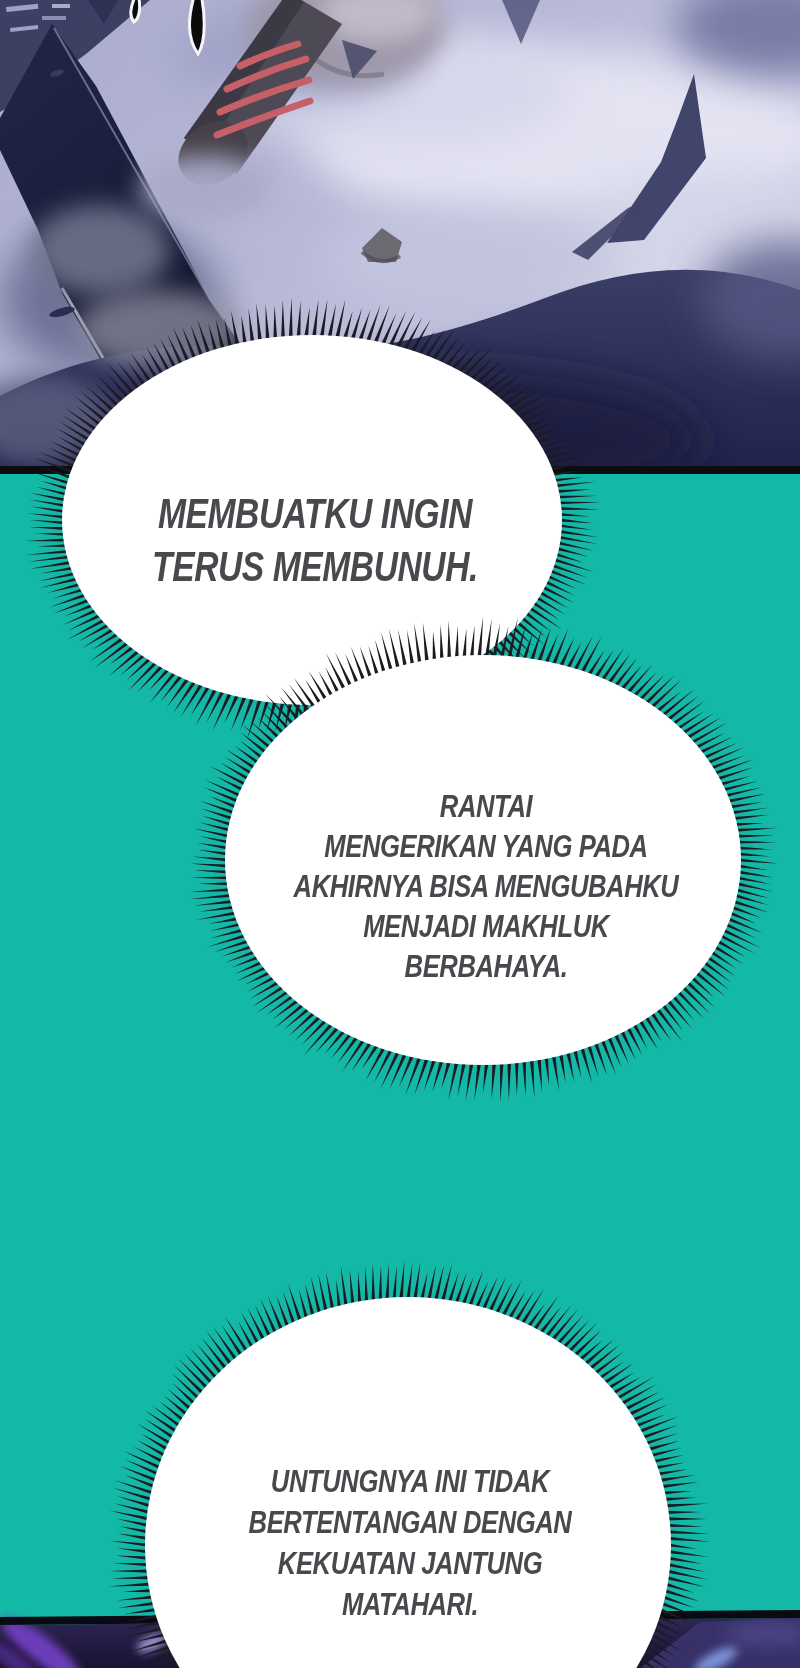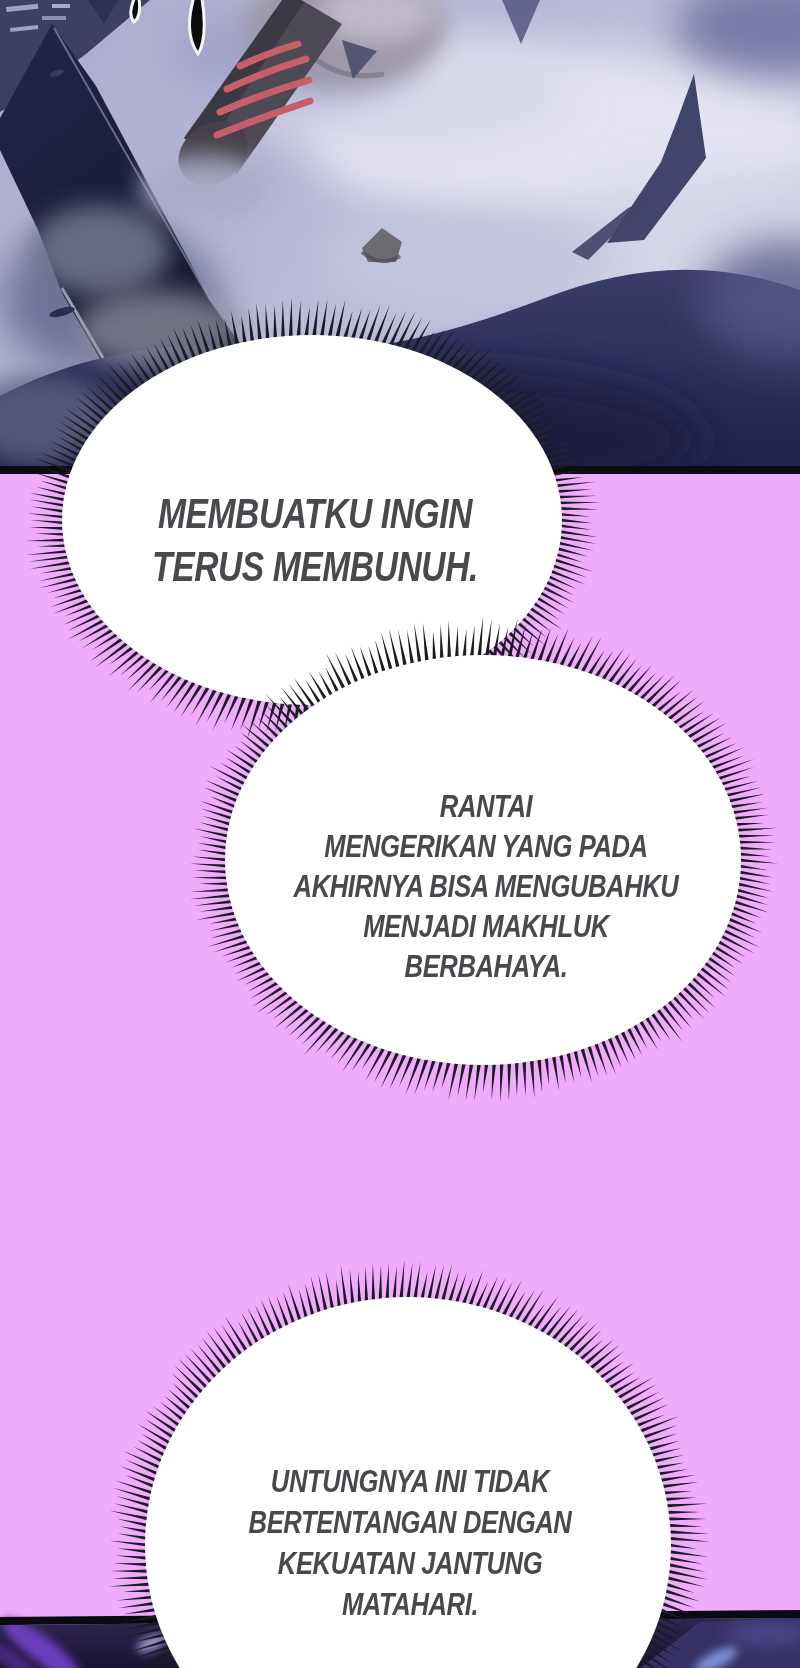--- a/index.html
+++ b/index.html
@@ -1,16 +1,16 @@
 <!DOCTYPE html>
 <html><head>
 <meta charset="utf-8">
 <style>
   html,body{margin:0;padding:0;background:#ffffff;}
-  .page{position:relative;width:800px;height:1668px;overflow:hidden;background:#f0abfc;
+  .page{position:relative;width:800px;height:1668px;overflow:hidden;background:#14b8a6;
         font-family:"Liberation Sans",sans-serif;}
   .panel{position:absolute;left:0;}
   #panel-top{top:0;width:800px;height:474px;}
   #panel-bottom{top:1610px;width:800px;height:58px;}
   #bubble-layer{position:absolute;left:0;top:0;width:800px;height:1668px;pointer-events:none;}
   .bubble-text{position:absolute;text-align:center;white-space:pre-line;
         color:#48484d;font-weight:bold;font-style:italic;letter-spacing:-0.5px;
         font-family:"Liberation Sans",sans-serif;width:max-content;}
   #bt1{left:315px;top:540px;font-size:43px;line-height:53px;
        transform:translate(-50%,-50%) scaleX(0.78);}

